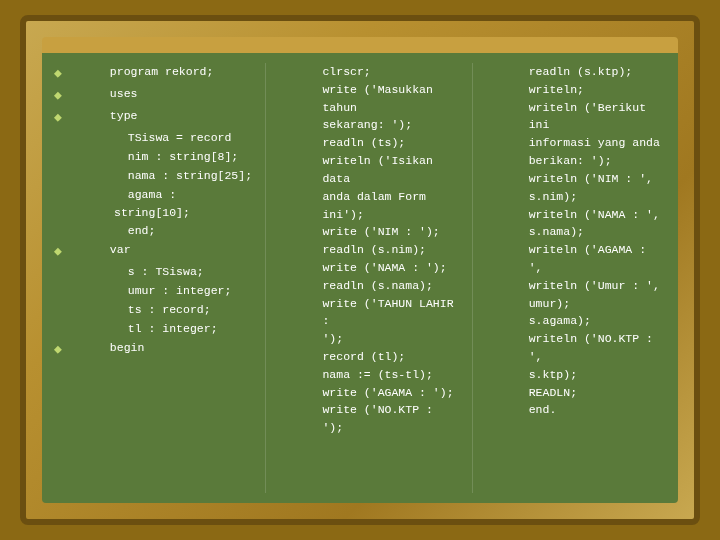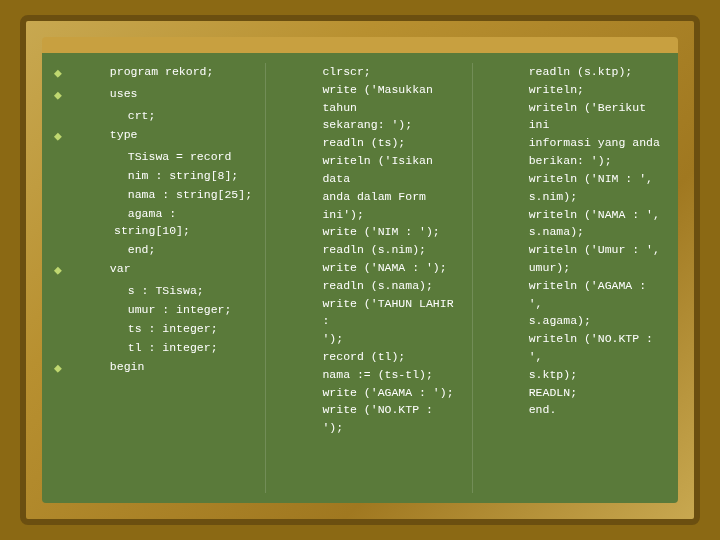--- a/index.html
+++ b/index.html
@@ -107,24 +107,20 @@
     <div class="col" id="col1-container">
         <div class="bullet-line">
           <span class="bullet">◆</span>
           <span class="code-text">program rekord;</span>
         </div>
         <div class="bullet-line">
           <span class="bullet">◆</span>
           <span class="code-text">uses</span>
         </div>
         <div class="bullet-line">
-          <span style="width: 16px; flex-shrink: 0;"></span>
-          <span class="code-text">  crt;</span>
-        </div>
-        <div class="bullet-line">
           <span class="bullet">◆</span>
           <span class="code-text">type</span>
         </div>
         <div class="bullet-line">
           <span style="width: 16px; flex-shrink: 0;"></span>
           <span class="code-text">  TSiswa = record</span>
         </div>
         <div class="bullet-line">
           <span style="width: 16px; flex-shrink: 0;"></span>
           <span class="code-text">  nim : string[8];</span>
@@ -148,21 +144,21 @@
         <div class="bullet-line">
           <span style="width: 16px; flex-shrink: 0;"></span>
           <span class="code-text">  s : TSiswa;</span>
         </div>
         <div class="bullet-line">
           <span style="width: 16px; flex-shrink: 0;"></span>
           <span class="code-text">  umur : integer;</span>
         </div>
         <div class="bullet-line">
           <span style="width: 16px; flex-shrink: 0;"></span>
-          <span class="code-text">  ts : integer;</span>
+          <span class="code-text">  ts : record;</span>
         </div>
         <div class="bullet-line">
           <span style="width: 16px; flex-shrink: 0;"></span>
           <span class="code-text">  tl : integer;</span>
         </div>
         <div class="bullet-line">
           <span class="bullet">◆</span>
           <span class="code-text">begin</span>
         </div>
       </div>
@@ -192,22 +188,22 @@
 
     <div class="col" id="col3-container">
         <div class="code-text">readln (s.ktp);</div>
         <div class="code-text">writeln;</div>
         <div class="code-text">writeln ('Berikut ini</div>
         <div class="code-text">informasi yang anda</div>
         <div class="code-text">berikan: ');</div>
         <div class="code-text">writeln ('NIM : ', s.nim);</div>
         <div class="code-text">writeln ('NAMA : ',</div>
         <div class="code-text">s.nama);</div>
+        <div class="code-text">writeln ('AGAMA : ',</div>
         <div class="code-text">writeln ('Umur : ', umur);</div>
-        <div class="code-text">writeln ('AGAMA : ',</div>
         <div class="code-text">s.agama);</div>
         <div class="code-text">writeln ('NO.KTP : ',</div>
         <div class="code-text">s.ktp);</div>
         <div class="code-text">READLN;</div>
         <div class="code-text">end.</div>
       </div>
 
   </div>
 </div>
 

